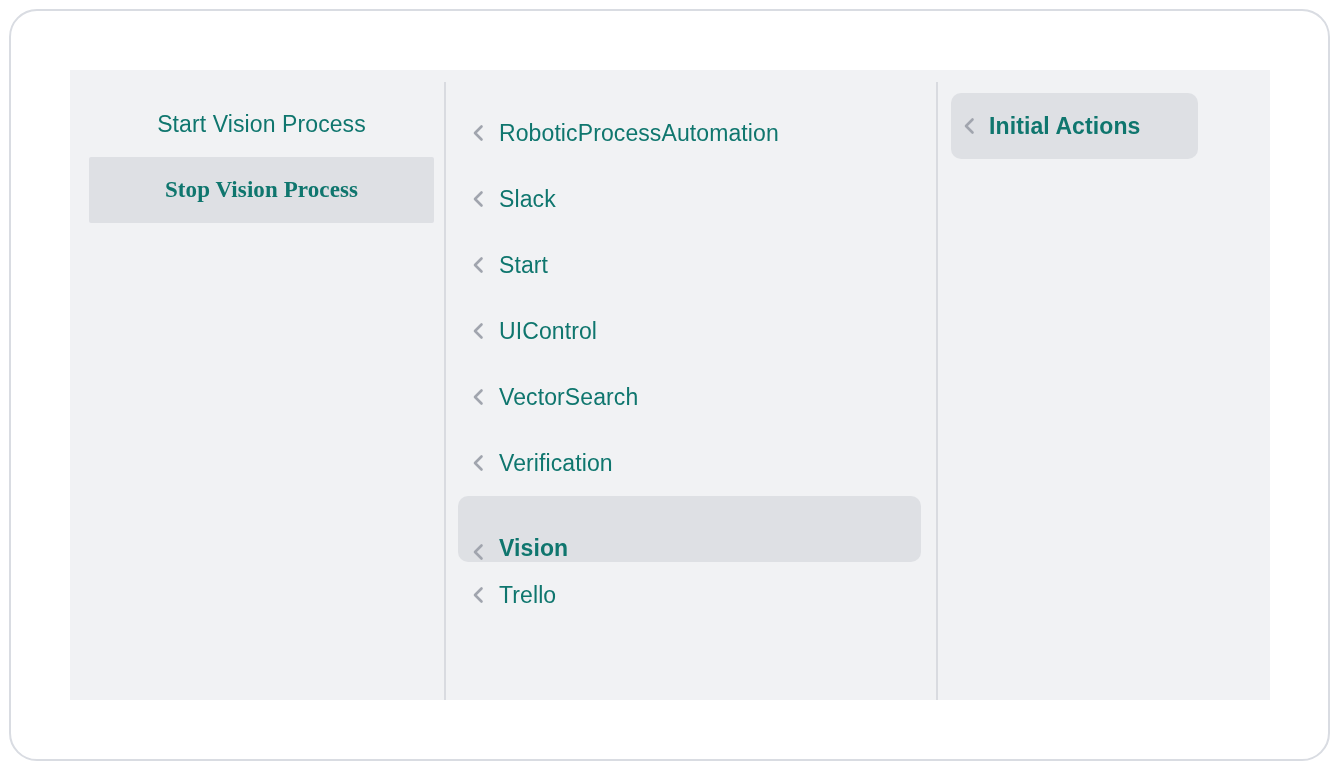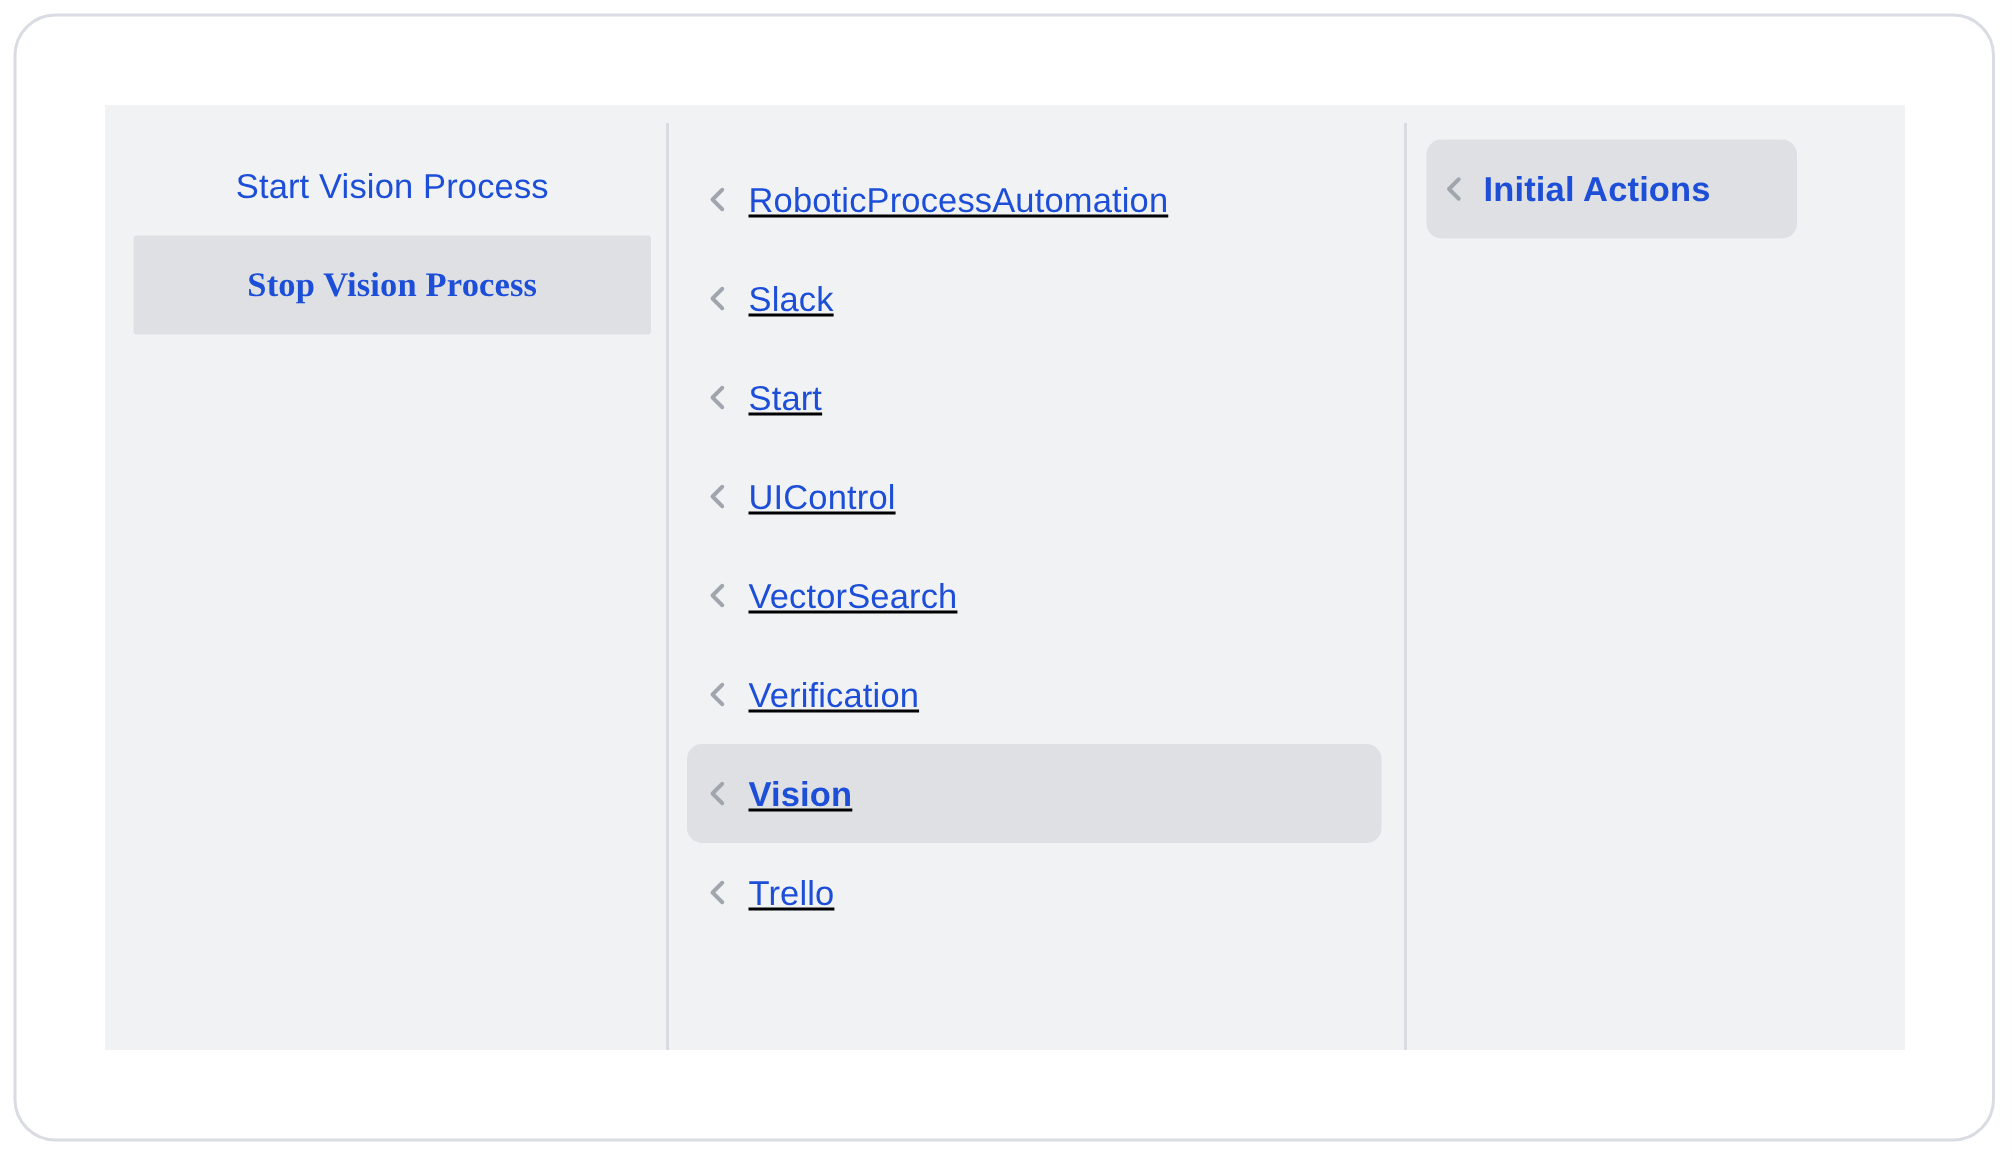--- a/index.html
+++ b/index.html
@@ -37,28 +37,28 @@
     top: 12px;
     bottom: 0;
     width: 2px;
     background: #d9dbe0;
   }
   .divider.d1 { left: 374px; }
   .divider.d2 { left: 866px; }
 
   .col { box-sizing: border-box; flex: 0 0 auto; }
   .col1 { width: 375px; padding-top: 21px; }
-  .col2 { width: 492px; padding-top: 30px; text-decoration: underline; }
+  .col2 { width: 492px; padding-top: 30px; }
   .col3 { width: 268px; padding-top: 23px; }
 
   .row {
     height: 66px;
     display: flex;
     align-items: center;
-    color: #1d4ed8;
+    color: #0f766e;
     font-size: 23px;
     font-weight: 500;
     letter-spacing: 0.1px;
     cursor: pointer;
     box-sizing: border-box;
     white-space: nowrap;
   }
   .col1 .row {
     margin: 0 11px 0 19px;
     justify-content: center;
@@ -71,20 +71,21 @@
   }
   .col2 .row {
     margin: 0 16px 0 13px;
     padding-left: 12px;
     border-radius: 10px;
     gap: 13px;
   }
   .col2 .row.selected {
     background: #dee0e4;
     font-weight: 700;
+    align-items: flex-end;
   }
   .col3 .row {
     margin: 0 7px 0 14px;
     padding-left: 10px;
     border-radius: 10px;
     gap: 12px;
     font-weight: 600;
   }
   .col3 .row.selected {
     background: #dee0e4;

